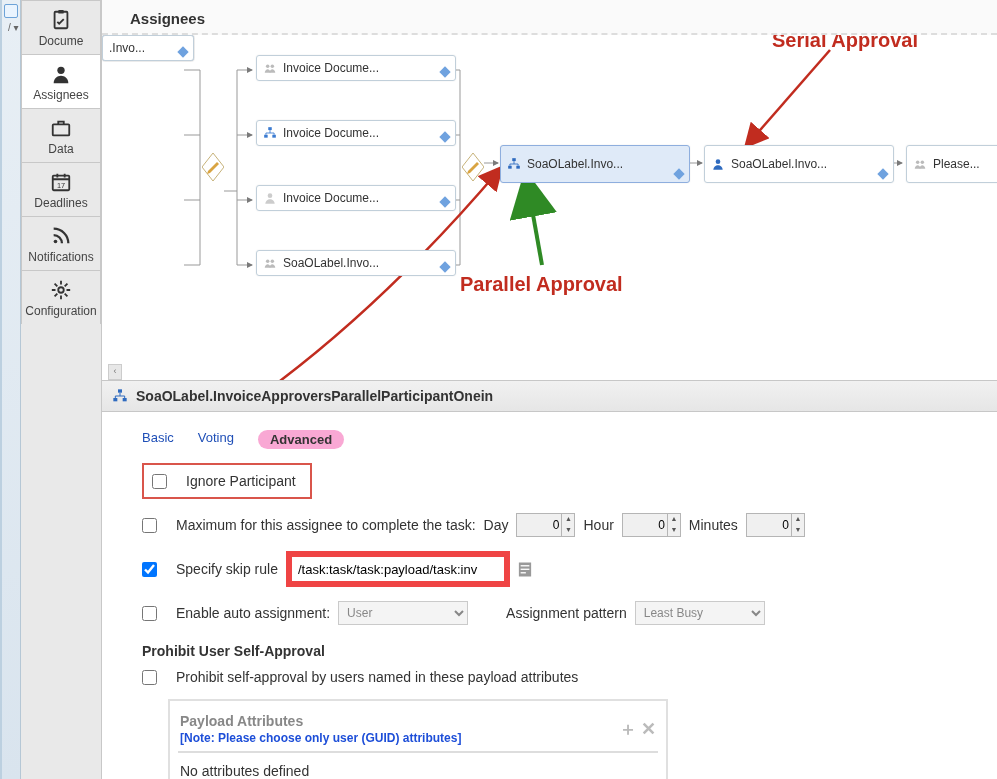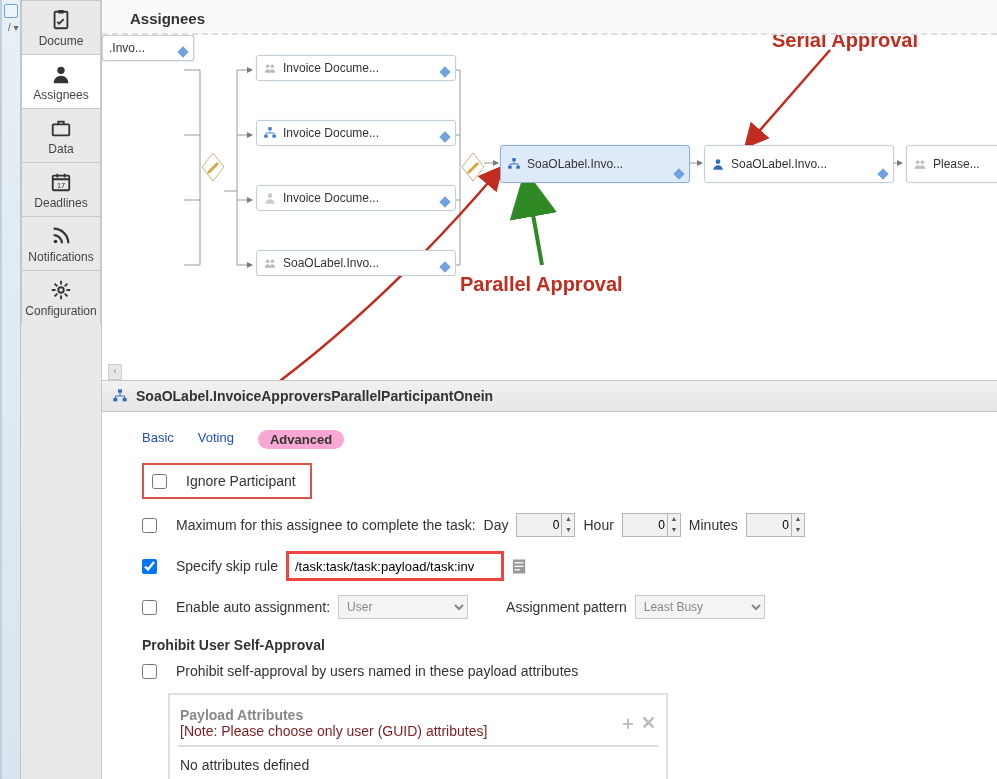--- a/index.html
+++ b/index.html
@@ -30,25 +30,25 @@
 .form{padding:0 22px;font-size:14px;color:#333}
 .row{display:flex;align-items:center;gap:8px;margin-bottom:14px;flex-wrap:wrap}
 .row label{display:flex;align-items:flex-end;gap:19px}
 input[type=checkbox]{width:15px;height:15px;margin:0}
 .ignorewrap{border:2px solid #d9554b;padding:8px 14px 8px 8px;display:inline-flex}
 .spin{display:inline-flex;align-items:center;border:1px solid #b5b5b5;background:#f0f0f0;height:22px}
 .spin input{width:40px;border:0;text-align:right;background:#f0f0f0;font-size:12px;padding:0 2px;height:100%}
 .spin .sbtn{width:12px;height:100%;display:flex;flex-direction:column;border-left:1px solid #b5b5b5}
 .spin .sbtn span{flex:1;font-size:7px;text-align:center;line-height:10px;color:#555}
 .sel-input{border:1px solid #b5b5b5;background:#f0f0f0;height:24px;font-size:12px;color:#555;padding:0 4px}
-.txtbox{border:3px solid #ef4444;background:#fff;height:24px;font-size:13px;padding:0 6px}
+.txtbox{border:6px solid #ef4444;background:#fff;height:24px;font-size:13px;padding:0 6px}
 .sect{font-weight:bold;margin:18px 0 10px}
 .payload{margin-left:26px;border:2px solid #e0e0e0;width:480px;padding:6px 8px}
 .payload .hdr{display:flex;justify-content:space-between;align-items:center;color:#888;font-weight:bold;border-bottom:2px solid #ddd;padding:6px 2px}
-.payload .note{color:#7f1d1d;font-weight:normal;font-size:14px}
+.payload .note{color:#1d4ed8;font-weight:bold;font-size:12px}
 .payload .empty{padding:10px 2px;color:#333}
 .clipicon{width:14px;height:17px;display:inline-block}
 svg.connector{position:absolute;left:0;top:0;pointer-events:none}
 .scrollbar{position:absolute;left:6px;bottom:0;width:12px;height:14px;background:#e7e7e7;border:1px solid #ccc;font-size:9px;text-align:center;line-height:12px;color:#777}
 </style>
 </head>
 <body>
 
 <div class="app">
   <div class="gutter">

